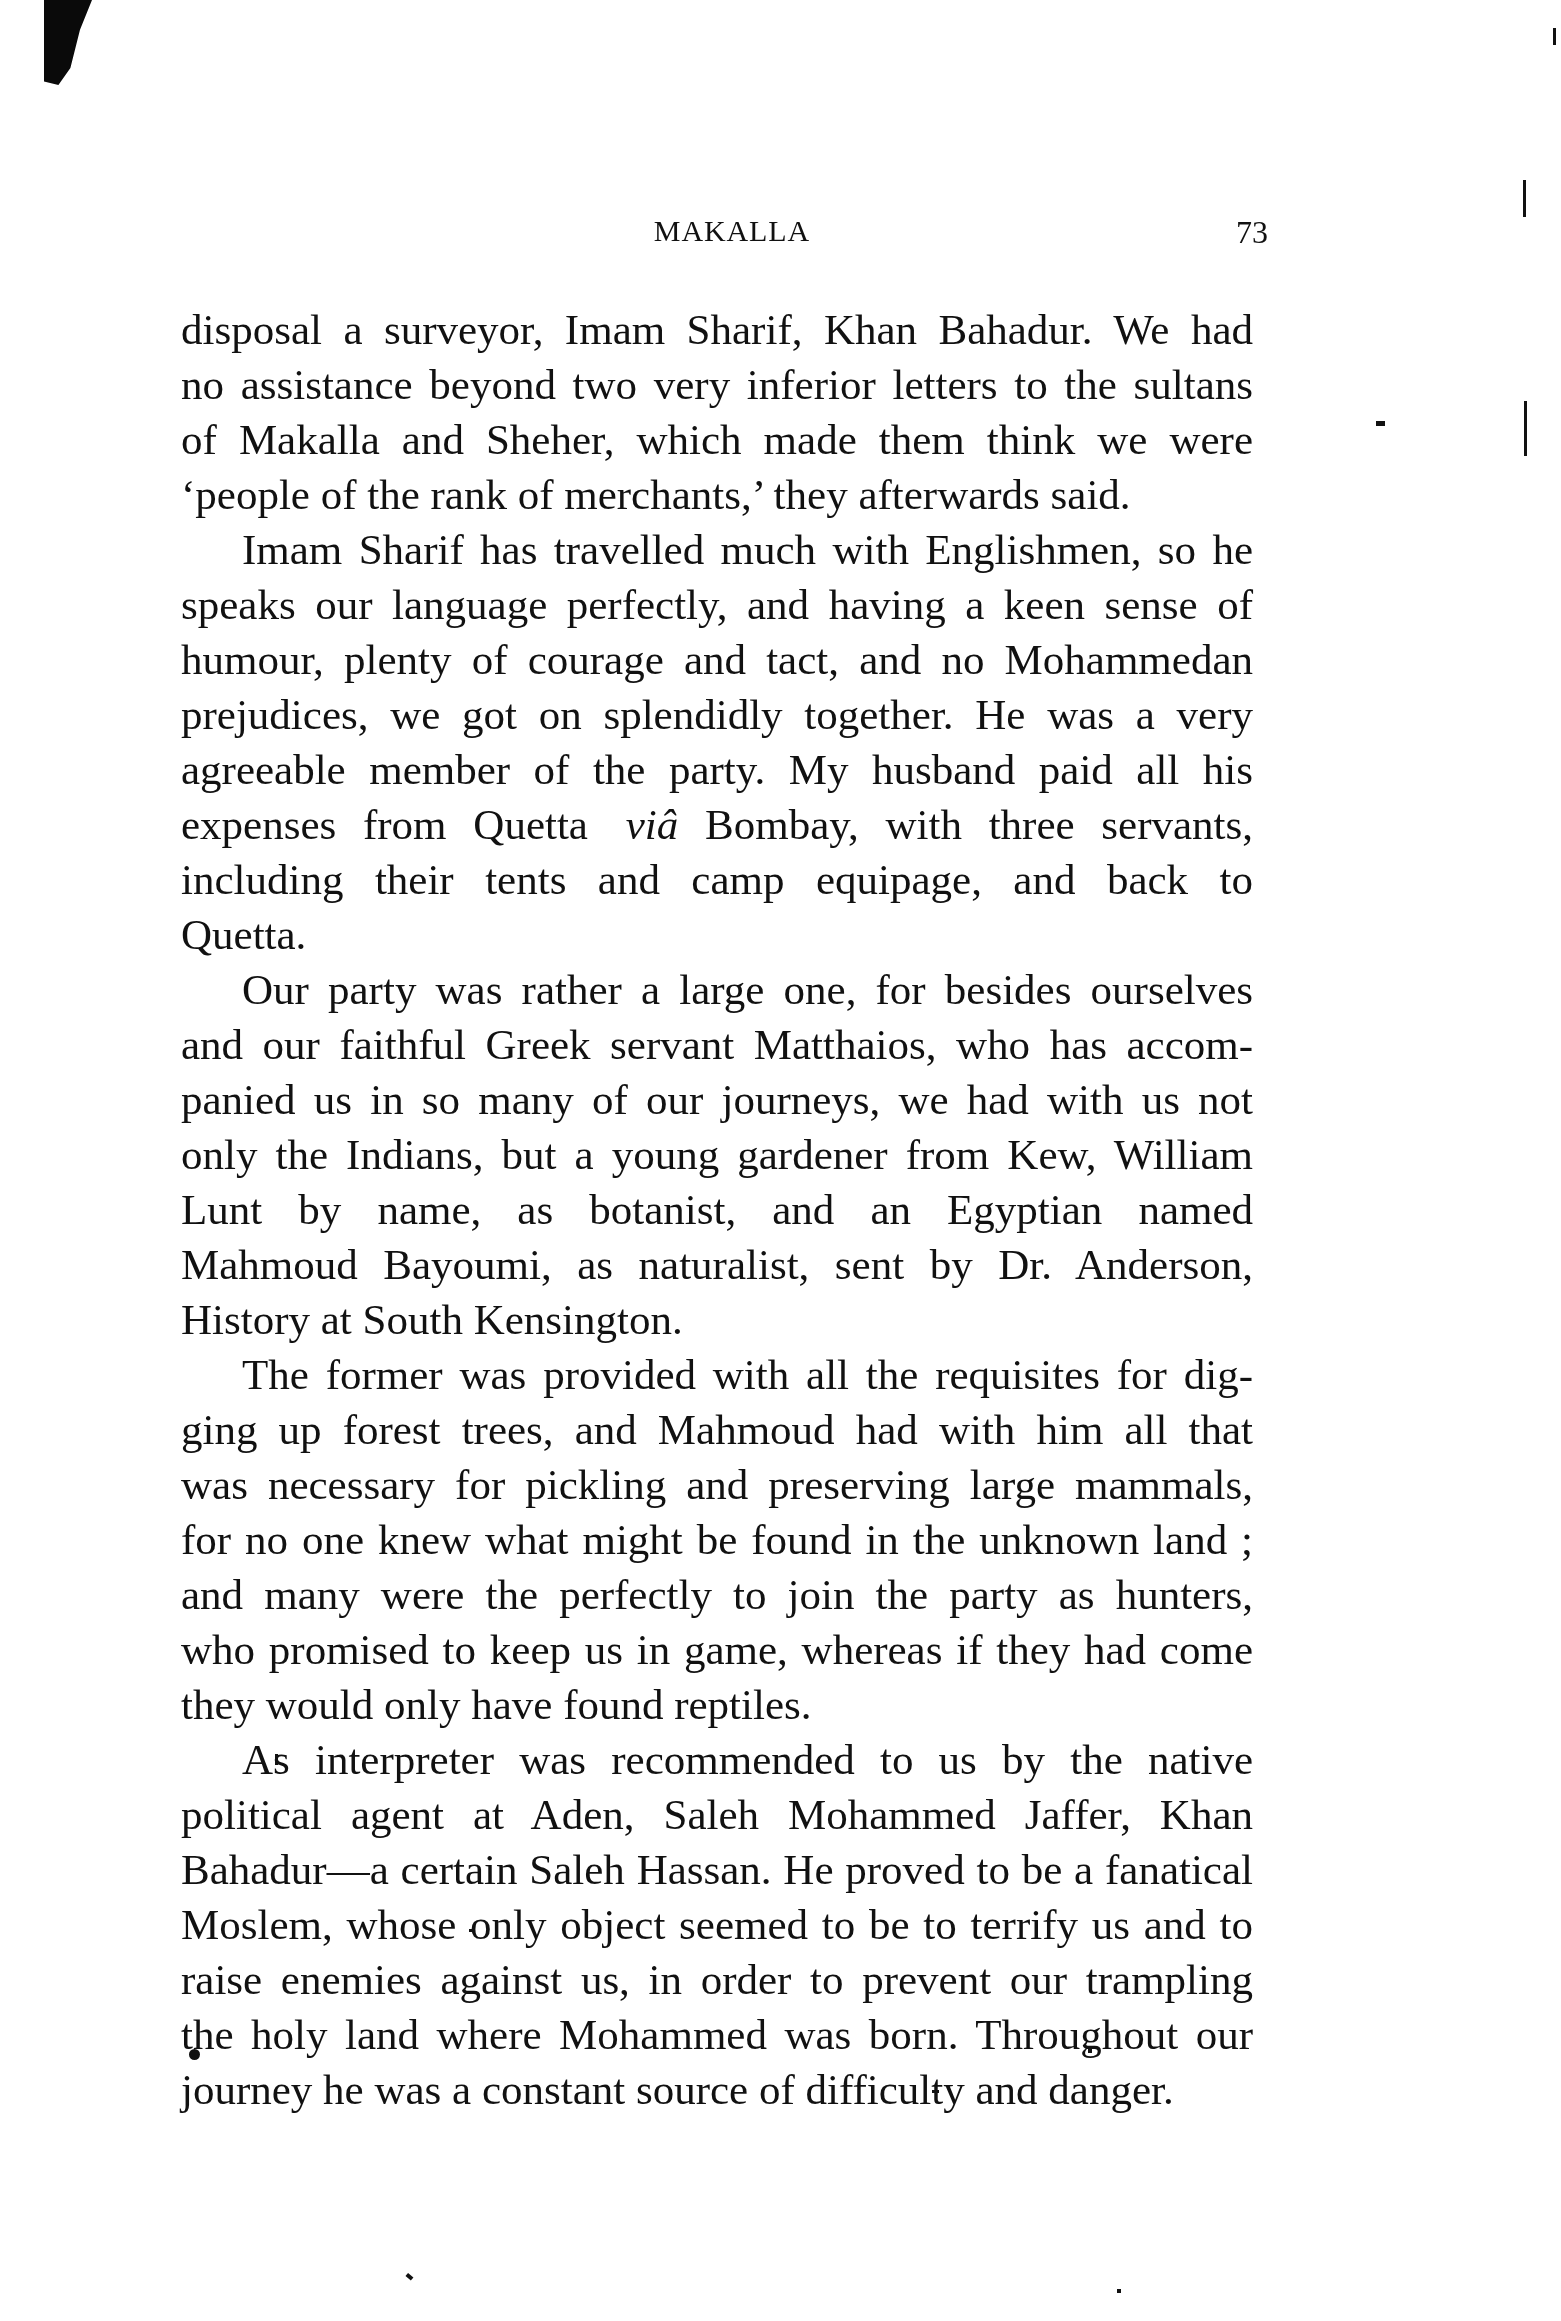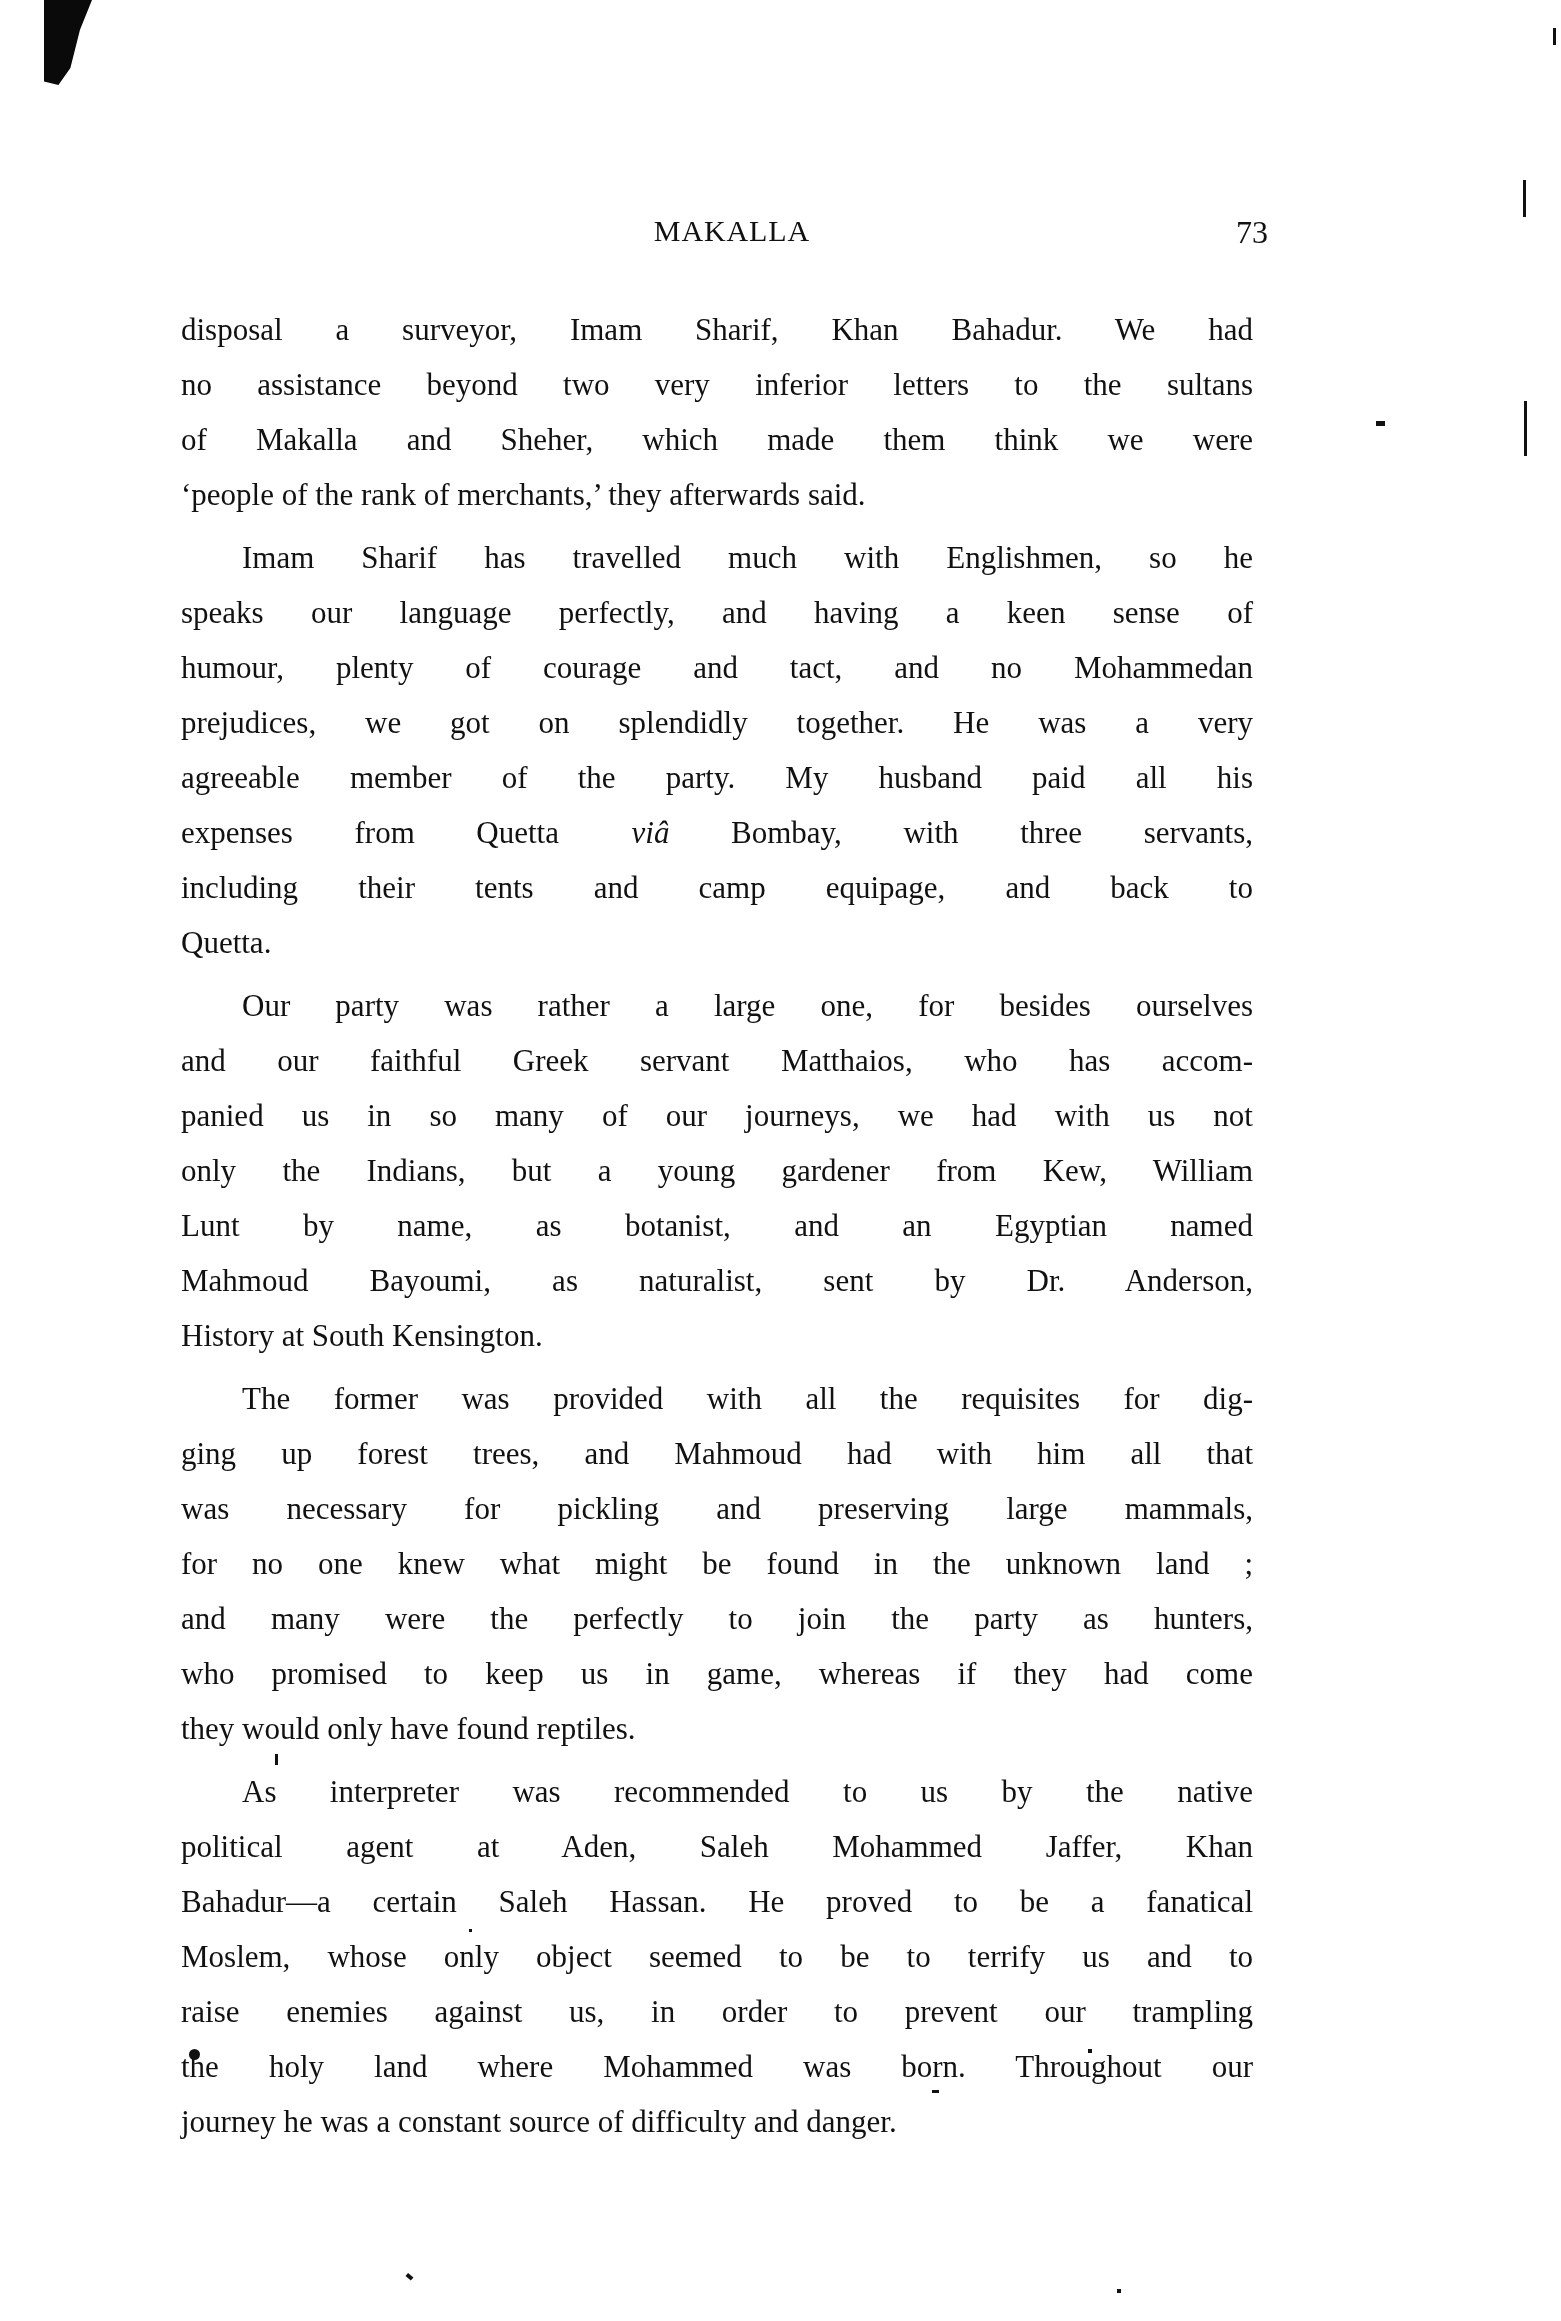--- a/index.html
+++ b/index.html
@@ -5,22 +5,22 @@
   html, body { margin: 0; padding: 0; background: #ffffff; }
   body { width: 1562px; height: 2321px; position: relative; overflow: hidden;
          font-family: "DejaVu Serif", "Liberation Serif", serif; color: #111; }
   .page { position: absolute; left: 0; top: 0; width: 1562px; height: 2321px; background: #fff; }
   .running-head { position: absolute; top: 214px; left: 196px; width: 1072px; height: 46px; }
   .running-title { position: absolute; left: 0; right: 0; text-align: center; top: 0;
                    font-family: "Liberation Serif", serif; font-size: 30px; letter-spacing: 0.9px; }
   .page-number { position: absolute; right: 0; top: 0; font-family: "Liberation Serif", serif; font-size: 32px; }
   .body-text { position: absolute; left: 181px; top: 302px; width: 1072px; }
   .line { display: block; height: 55px; line-height: 55px; font-family: "Liberation Serif", serif;
-          font-size: 31px; text-align: justify; text-align-last: justify; white-space: nowrap; }
-  .line.indent { padding-left: 61px; margin-top: 8px; }
+          font-size: 43px; text-align: justify; text-align-last: justify; white-space: nowrap; }
+  .line.indent { padding-left: 61px; }
   .line.last { text-align-last: left; }
   .line em { font-style: italic; margin-left: 11px; }
   .speck { position: absolute; background: #111; }
   .binding-mark { position: absolute; left: 44px; top: 0; width: 48px; height: 85px; background: #0a0a0a;
                   clip-path: polygon(0 0, 100% 0, 75% 35%, 55% 80%, 30% 100%, 0 96%); }
 </style>
 </head>
 <body>
 
 <div class="page">

